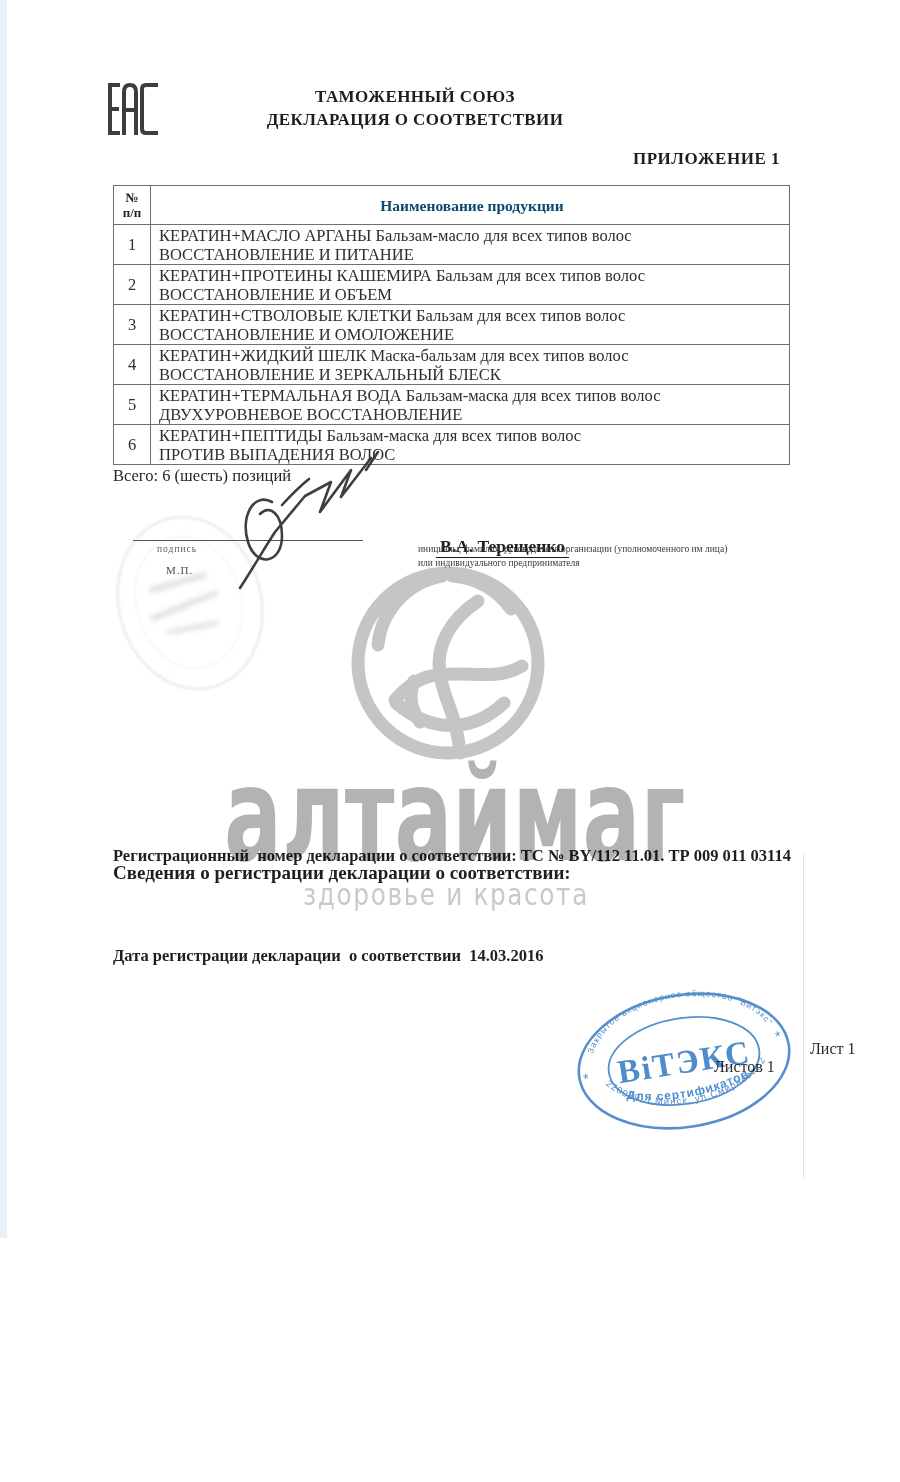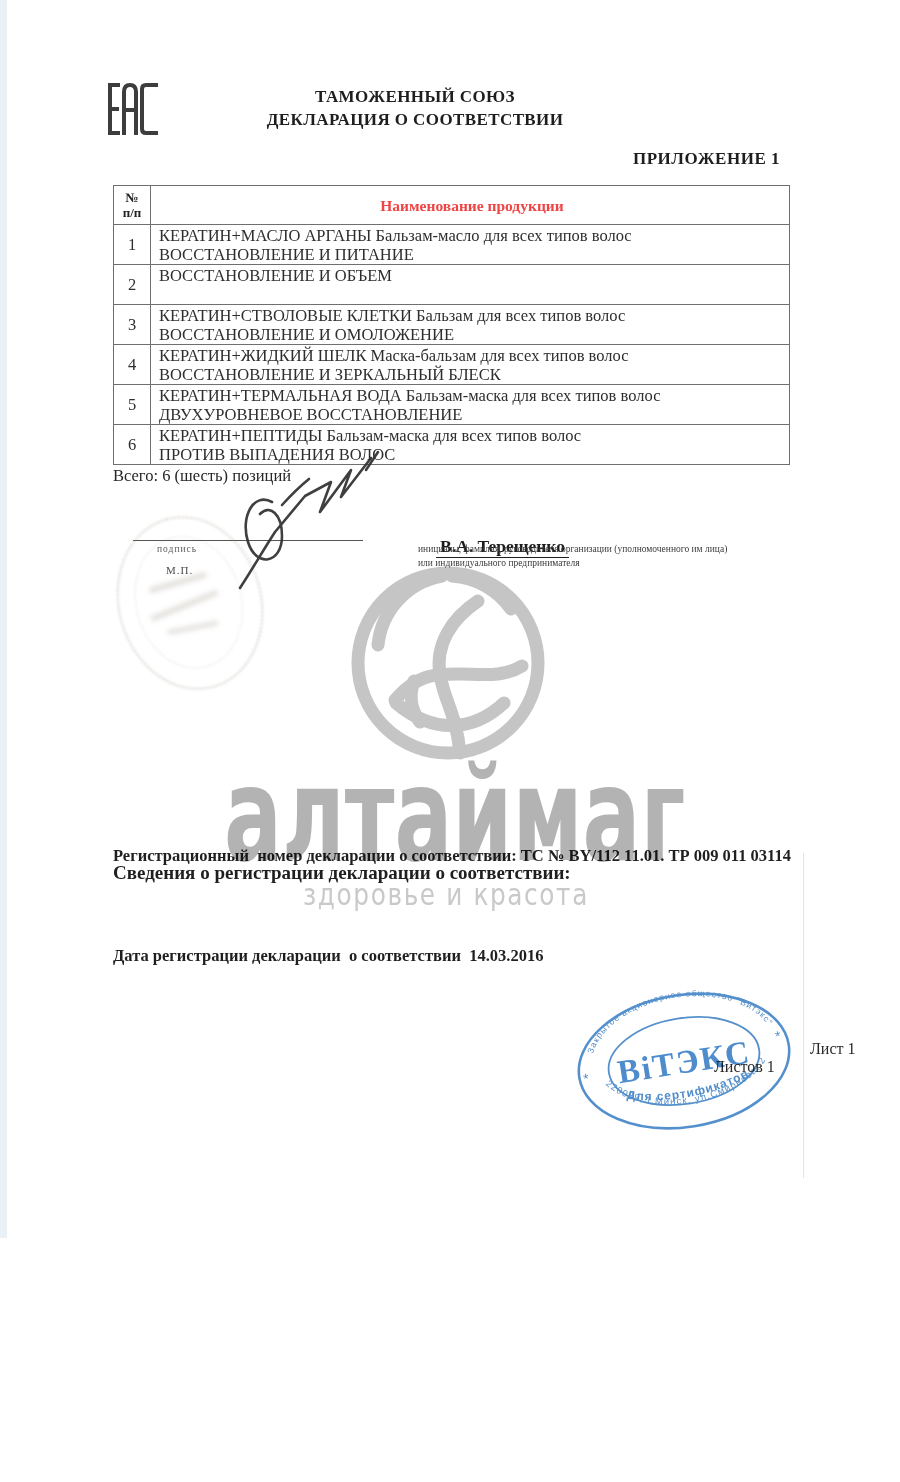--- a/index.html
+++ b/index.html
@@ -14,21 +14,21 @@
   .annex{font-weight:bold;font-size:17px;letter-spacing:.5px;color:#1e1e1e;left:633px;top:149px;}
   
   .tbl{position:absolute;left:113px;top:185px;width:677px;border:1px solid #6f6f6f;
        display:grid;grid-template-columns:36px 1fr;font-size:16.5px;color:#2e2e2e;box-sizing:border-box;}
   .cell{border-top:1px solid #6f6f6f;box-sizing:border-box;overflow:hidden;}
   .cell.first{border-top:none;}
   .cell.name{border-left:1px solid #6f6f6f;padding:1px 4px 0 8px;}
   .cell.num{display:flex;flex-direction:column;align-items:center;justify-content:center;}
   .hdr{height:38px;}
   .row{height:40px;}
-  .hdr.name{display:flex;align-items:center;justify-content:center;font-weight:bold;font-size:15.5px;color:#ef4444;}
+  .hdr.name{display:flex;align-items:center;justify-content:center;font-weight:bold;font-size:15.5px;color:#0c4a6e;}
   .hdr.num{font-weight:bold;font-size:13px;line-height:15px;color:#222;}
   .cl{line-height:19px;white-space:nowrap;}
   .total-line{left:113px;top:466px;font-size:16.5px;color:#262626;}
   
   .sig-line{position:absolute;left:133px;top:540px;width:230px;height:1px;background:#555;}
   .podpis{left:157px;top:544px;font-size:9.5px;letter-spacing:1px;color:#5a5a5a;}
   .mp{left:166px;top:564px;font-size:11px;letter-spacing:1px;color:#4c4c4c;}
   .ghost-stamp{position:absolute;left:118px;top:515px;width:140px;height:172px;border:2px dotted rgba(158,146,128,.45);
                border-radius:50%;transform:rotate(-16deg);filter:blur(1.2px);}
   .ghost-stamp .inner{position:absolute;left:16px;top:18px;width:104px;height:132px;border:1px dotted rgba(158,146,128,.35);border-radius:50%;}
@@ -80,20 +80,21 @@
     </div>
     <div class="cell first name hdr">Наименование продукции</div>
 
     <div class="cell num row">1</div>
     <div class="cell name row">
       <div class="cl">КЕРАТИН+МАСЛО АРГАНЫ Бальзам-масло для всех типов волос</div>
       <div class="cl">ВОССТАНОВЛЕНИЕ И ПИТАНИЕ</div>
     </div>
     <div class="cell num row">2</div>
     <div class="cell name row">
+      <div class="cl">КЕРАТИН+ПРОТЕИНЫ КАШЕМИРА Бальзам для всех типов волос</div>
       <div class="cl">ВОССТАНОВЛЕНИЕ И ОБЪЕМ</div>
     </div>
     <div class="cell num row">3</div>
     <div class="cell name row">
       <div class="cl">КЕРАТИН+СТВОЛОВЫЕ КЛЕТКИ Бальзам для всех типов волос</div>
       <div class="cl">ВОССТАНОВЛЕНИЕ И ОМОЛОЖЕНИЕ</div>
     </div>
     <div class="cell num row">4</div>
     <div class="cell name row">
       <div class="cl">КЕРАТИН+ЖИДКИЙ ШЕЛК Маска-бальзам для всех типов волос</div>

